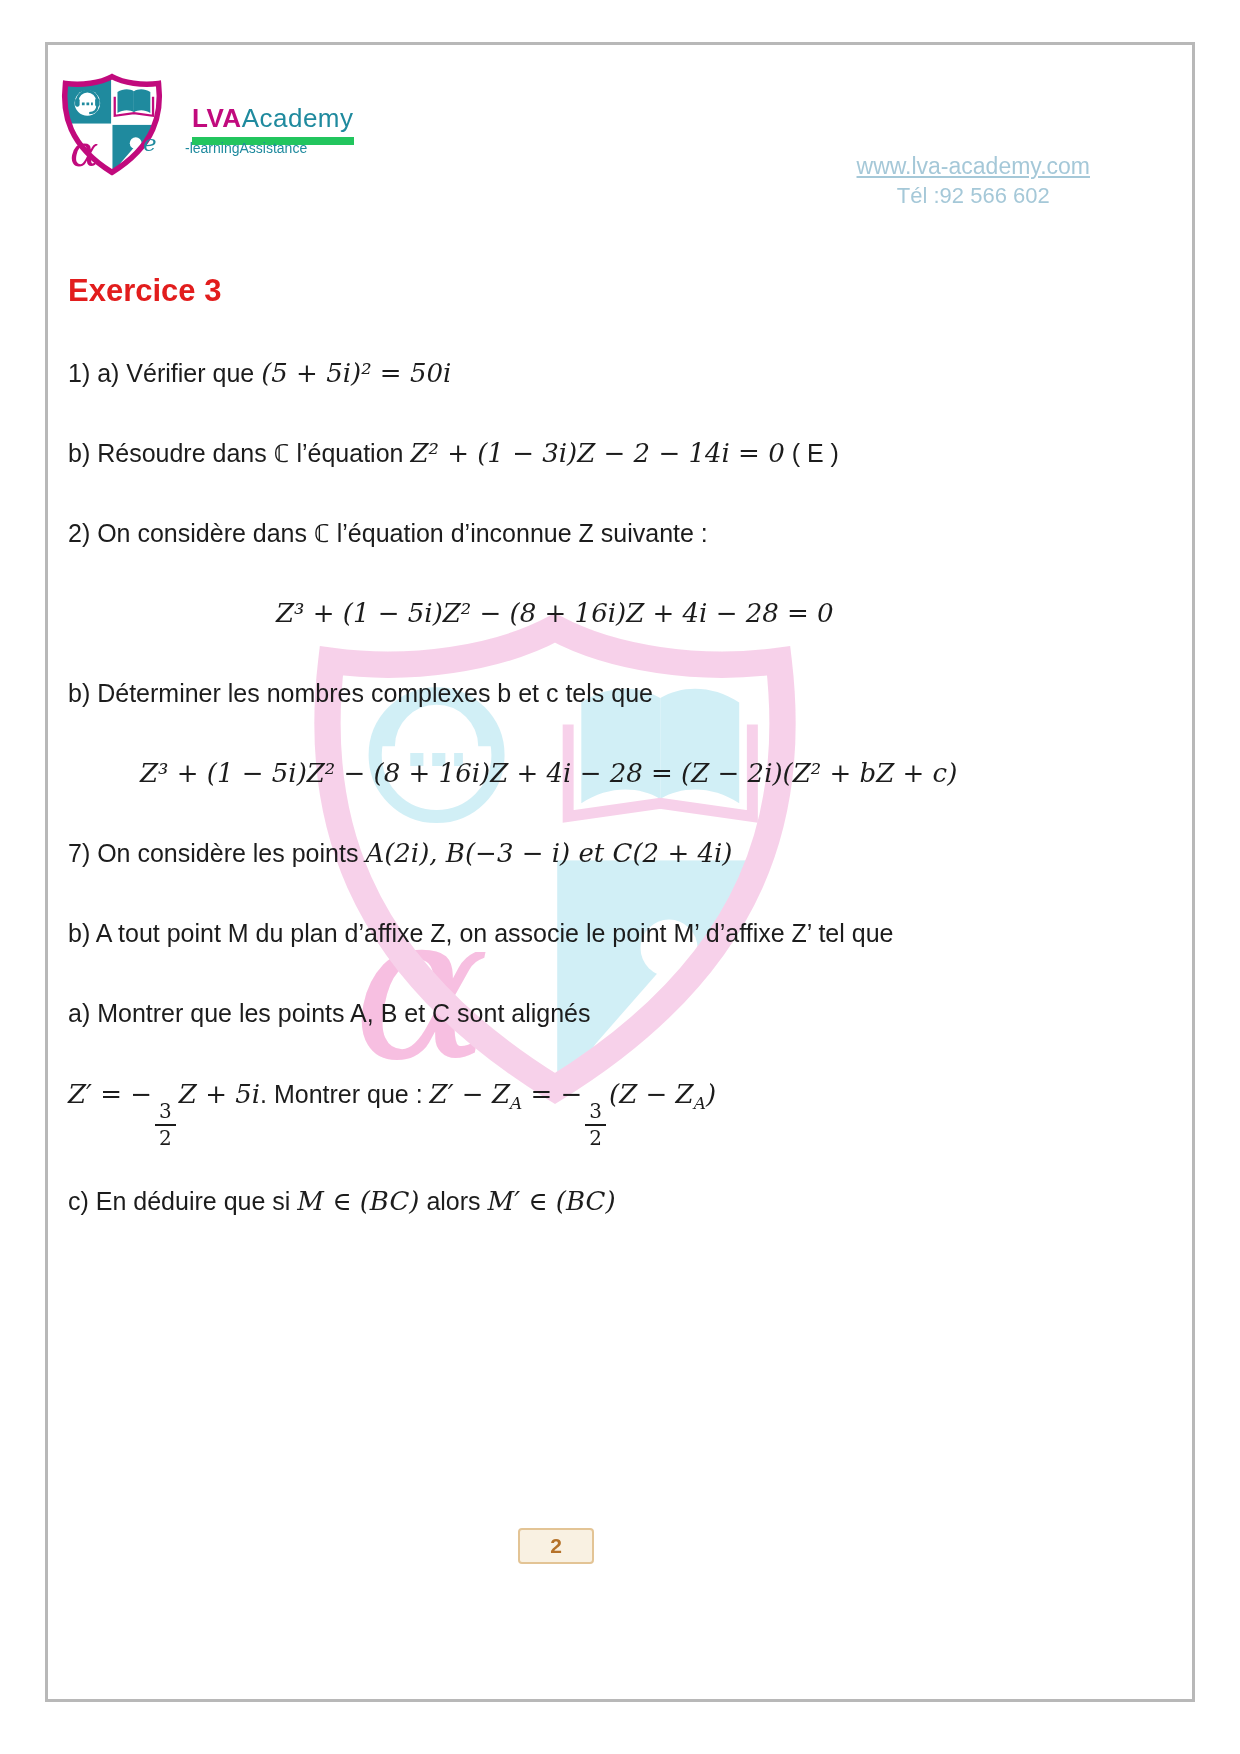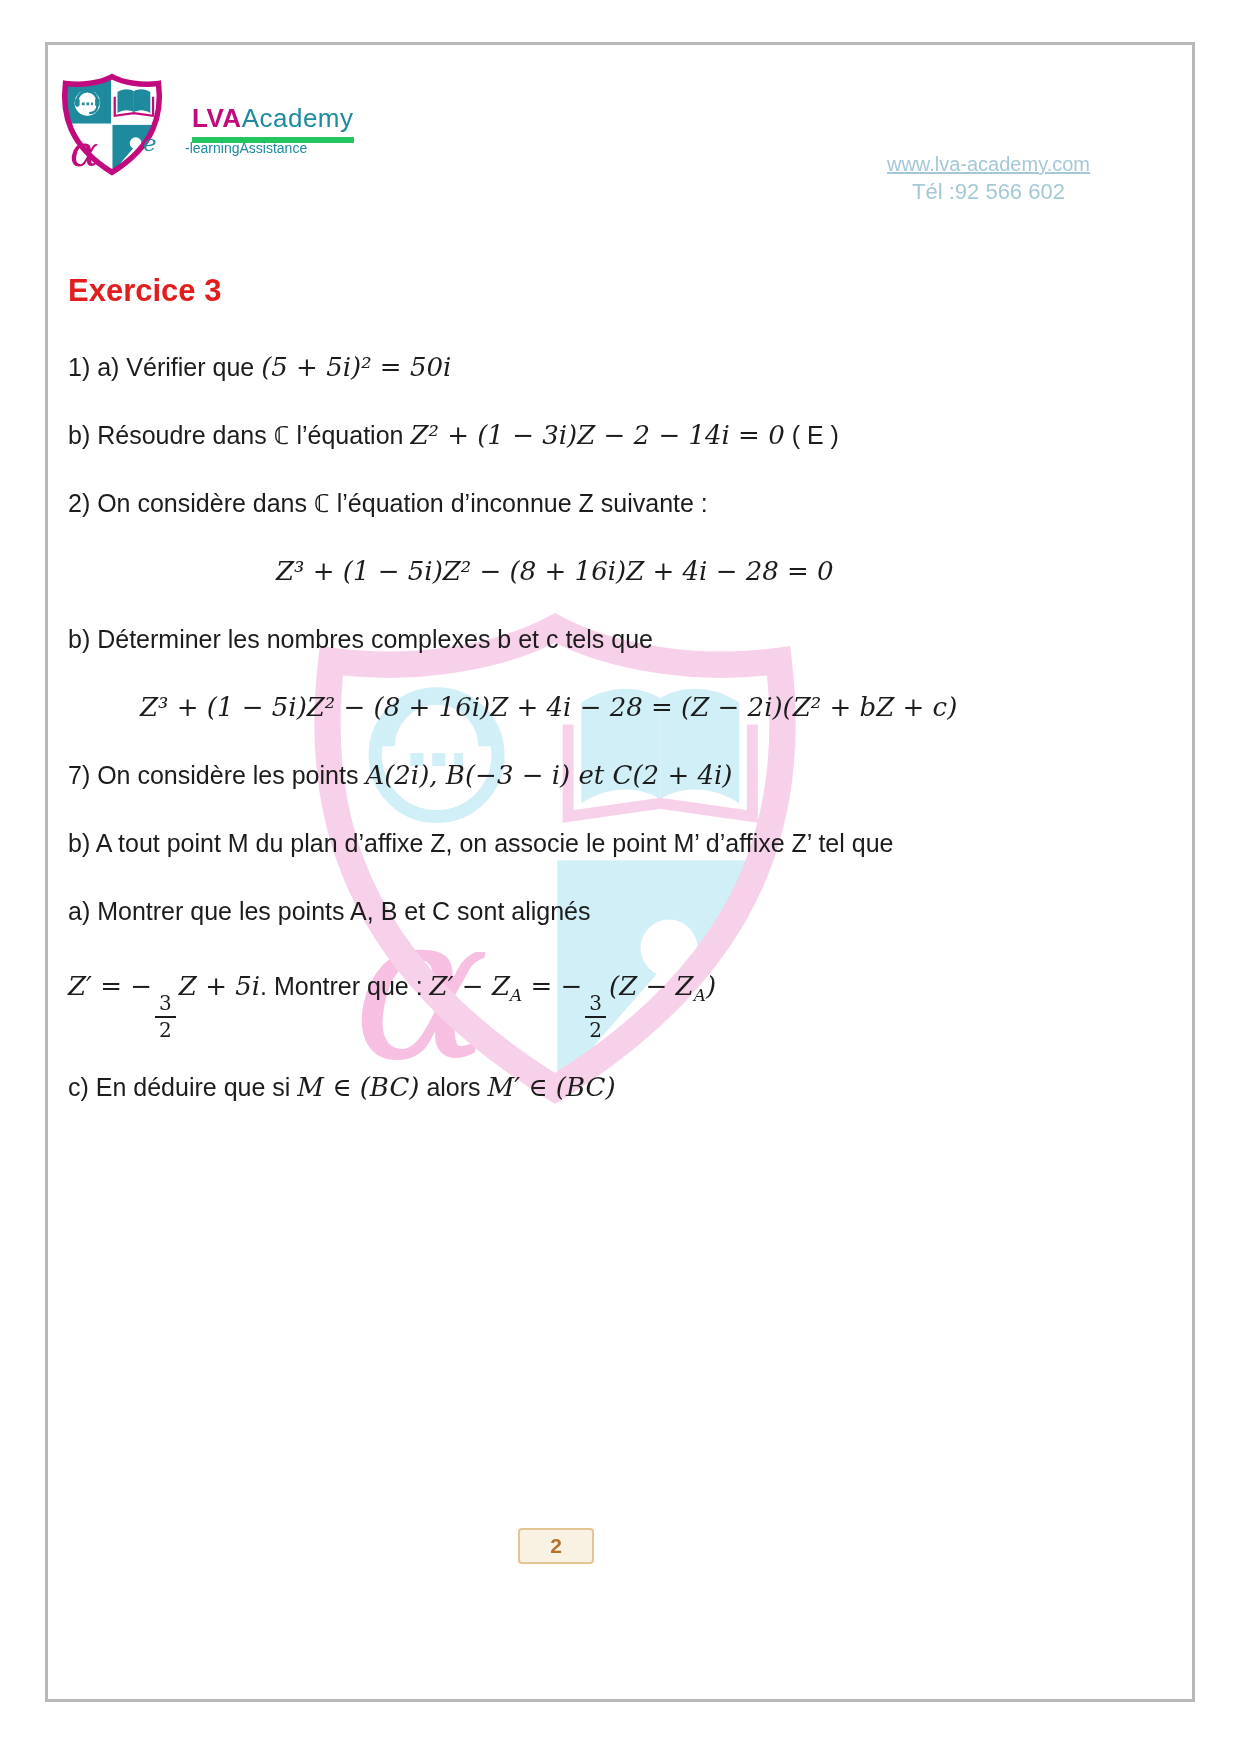--- a/index.html
+++ b/index.html
@@ -8,36 +8,36 @@
     font-family:"Liberation Sans", sans-serif;color:#1c1c1c;overflow:hidden;
   }
   .frame{
     position:absolute;left:45px;top:42px;width:1144px;height:1654px;
     border:3px solid #b8b8b8;z-index:1;
   }
   
   .logo{position:absolute;left:57px;top:72px;z-index:3;}
   .brand-line{
     position:absolute;left:192px;top:103px;font-size:26px;z-index:3;
-    border-bottom:6px solid #22c55e;padding-bottom:3px;letter-spacing:.5px;
+    border-bottom:8px solid #22c55e;padding-bottom:3px;letter-spacing:.5px;
   }
   .lva{color:#c10a7d;font-weight:bold;}
   .academy{color:#1f8a9e;}
   .tag-e{
     position:absolute;left:143px;top:130px;z-index:3;
     font-family:"DejaVu Serif", serif;font-style:italic;color:#1f8a9e;font-size:23px;
   }
   .tagline{position:absolute;left:185px;top:140px;z-index:3;font-size:14px;color:#1f8a9e;text-align:right;}
   .contact{position:absolute;right:150px;top:153px;text-align:right;z-index:3;color:#a5c8d8;}
-  .website{font-size:20px;color:#a5c8d8;text-decoration:underline;display:block;}
+  .website{font-size:23px;color:#a5c8d8;text-decoration:underline;display:block;}
   .phone{font-size:22px;margin-top:3px;text-align:center;}
   
   .content{position:absolute;left:68px;top:250px;width:980px;z-index:2;margin-top:23px;}
   .title{color:#e21d1d;font-size:31px;font-weight:bold;margin:0 0 36px 0;line-height:1.15;}
-  .line{font-size:25px;line-height:44px;margin-bottom:24px;white-space:nowrap;}
+  .line{font-size:25px;line-height:56px;margin-bottom:24px;white-space:nowrap;}
   .tall{line-height:58px;}
   .math{font-family:"DejaVu Serif", serif;font-style:italic;font-size:26px;}
   .eq-center{margin-left:208px;}
   .eq-indent{margin-left:72px;}
   .frac{
     display:inline-flex;flex-direction:column;text-align:center;vertical-align:-15px;
     line-height:1.05;font-size:20px;margin:0 3px;
     font-family:"DejaVu Serif", serif;font-style:normal;
   }
   .frac .num{border-bottom:2px solid #1c1c1c;padding:0 4px 2px;}

